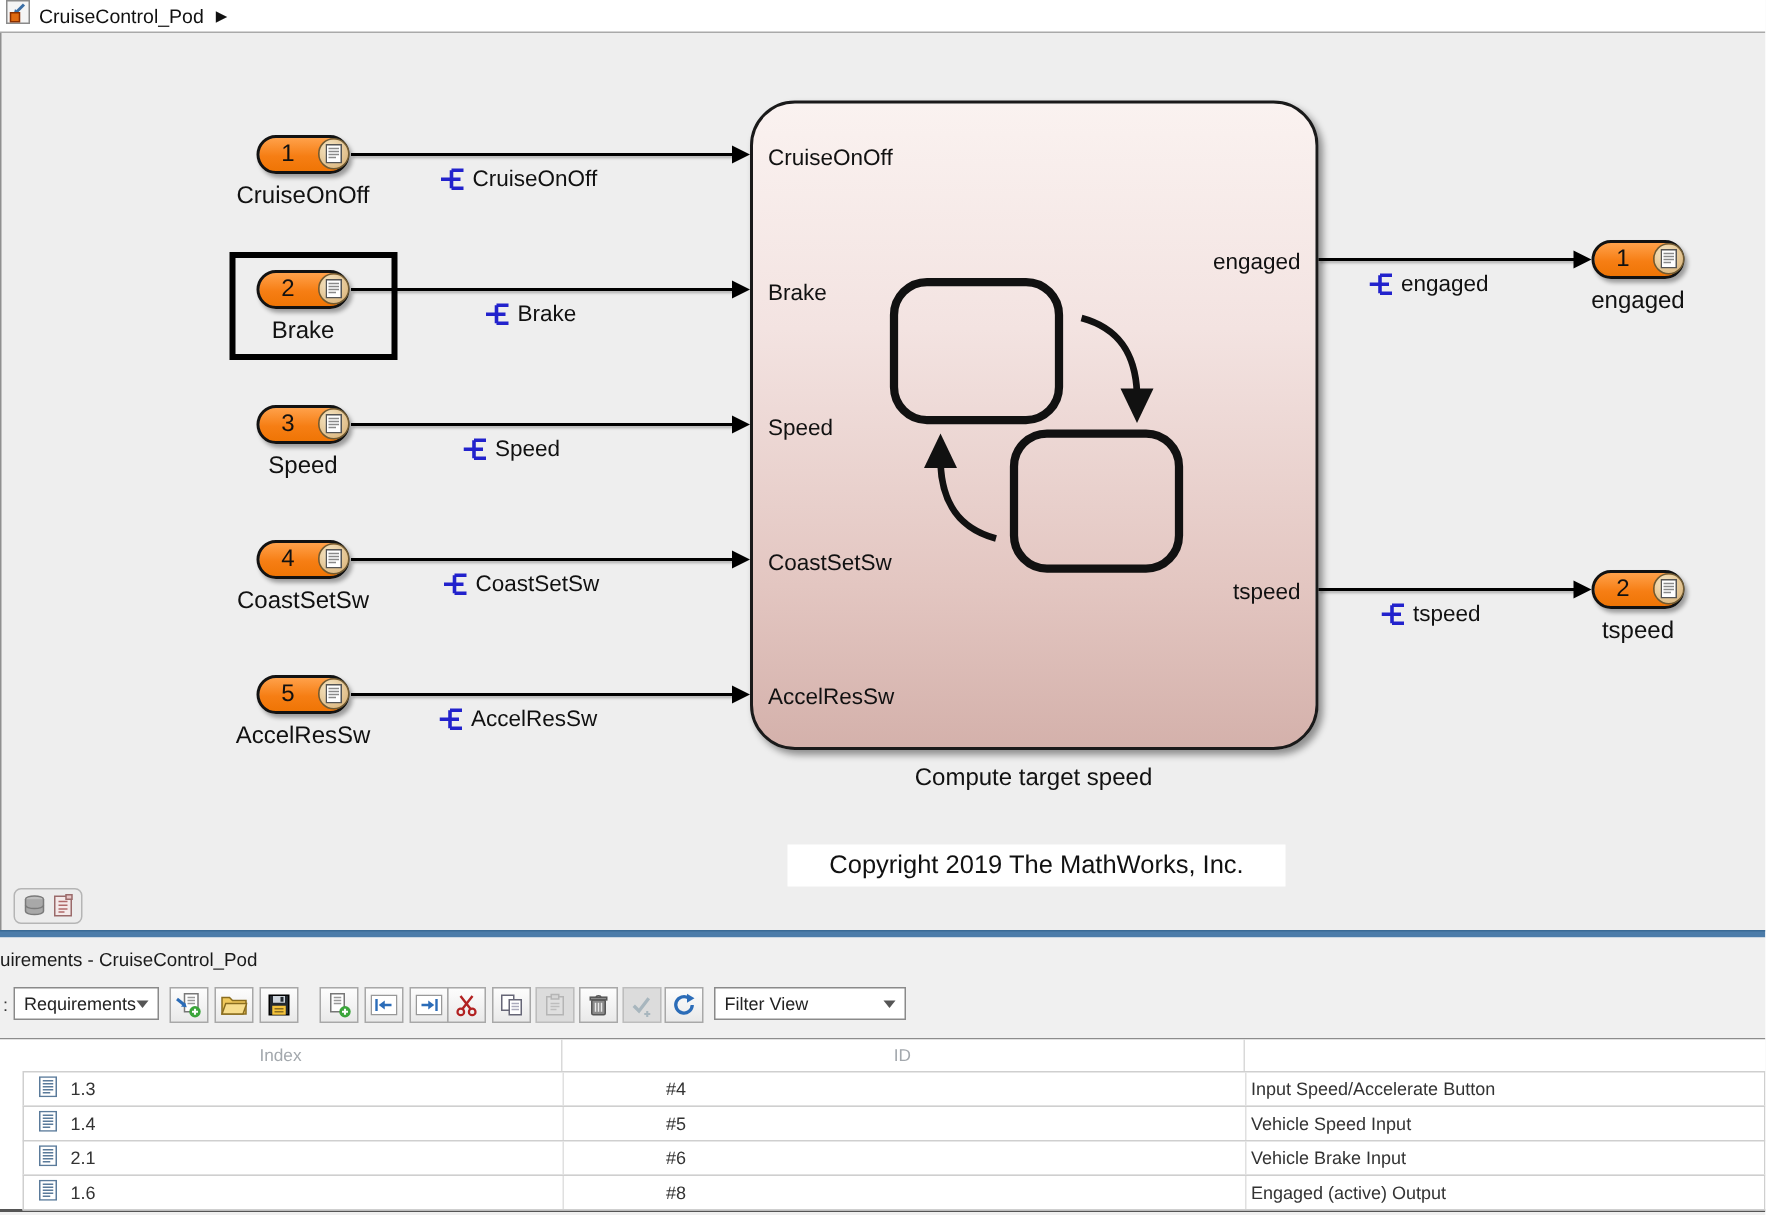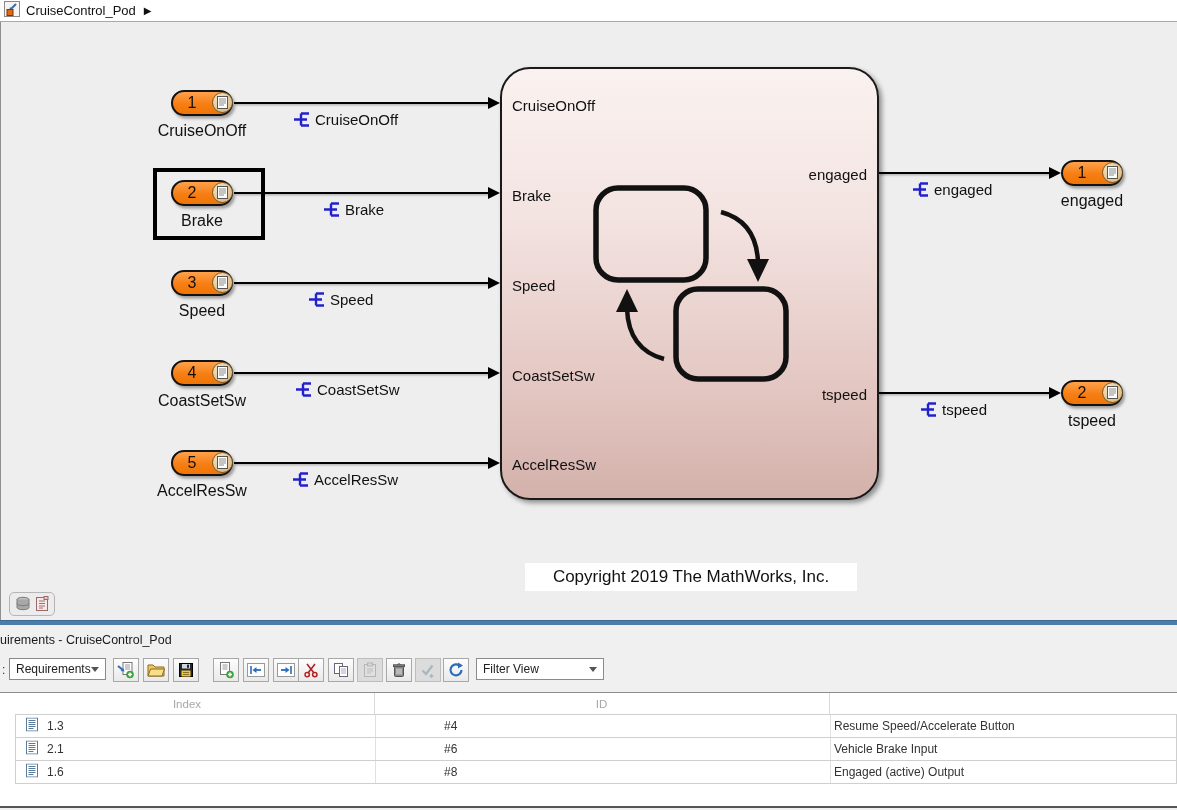--- a/index.html
+++ b/index.html
@@ -219,20 +219,21 @@
         <polygon points="125,220 114,243 136,243" fill="#111"></polygon>
       </svg>
       <div class="chart-in" style="top:27px;">CruiseOnOff</div>
       <div class="chart-in" style="top:117px;">Brake</div>
       <div class="chart-in" style="top:207px;">Speed</div>
       <div class="chart-in" style="top:297px;">CoastSetSw</div>
       <div class="chart-in" style="top:386px;">AccelResSw</div>
       <div class="chart-out" style="top:96px;">engaged</div>
       <div class="chart-out" style="top:316px;">tspeed</div>
     </div>
+    <div class="chart-name">Compute target speed</div>
 
     <div class="wire" style="left:878px; top:150px; width:171px;"></div>
     <div class="arr-r" style="left:1048px; top:145px;"></div>
     <div class="sig" style="left:912px; top:158px;">
       <svg width="16" height="15" viewBox="0 0 16 15">
           <path d="M0 7.5 H7 M7 1.5 V13.5 M7 1.5 H15 M7 7.5 H13 M7 13.5 H15" stroke="#2222CC" stroke-width="2.4" fill="none"></path>
         </svg>
       <span>engaged</span>
     </div>
     <div class="pill" style="left:1060px; top:138px;">
@@ -401,25 +402,38 @@
 
       <div class="trow">
         <span class="cell c-icon">
           <svg width="12" height="14" viewBox="0 0 12 14">
               <rect x="0.5" y="0.5" width="11" height="13" fill="#fff" stroke="#5a7a9a"></rect>
               <path d="M2.5 3h7M2.5 5h7M2.5 7h7M2.5 9h7M2.5 11h5" stroke="#5a7a9a" stroke-width="1" fill="none"></path>
             </svg>
         </span>
         <span class="cell c-index">1.3</span>
         <span class="cell c-id">#4</span>
-        <span class="cell c-summary">Resume Speed/Accelerate Button</span>
+        <span class="cell c-summary">Input Speed/Accelerate Button</span>
         <span class="vline" style="left:359px;"></span>
         <span class="vline" style="left:814px;"></span>
       </div>
 
+      <div class="trow">
+        <span class="cell c-icon">
+          <svg width="12" height="14" viewBox="0 0 12 14">
+              <rect x="0.5" y="0.5" width="11" height="13" fill="#fff" stroke="#5a7a9a"></rect>
+              <path d="M2.5 3h7M2.5 5h7M2.5 7h7M2.5 9h7M2.5 11h5" stroke="#5a7a9a" stroke-width="1" fill="none"></path>
+            </svg>
+        </span>
+        <span class="cell c-index">1.4</span>
+        <span class="cell c-id">#5</span>
+        <span class="cell c-summary">Vehicle Speed Input</span>
+        <span class="vline" style="left:359px;"></span>
+        <span class="vline" style="left:814px;"></span>
+      </div>
 
       <div class="trow">
         <span class="cell c-icon">
           <svg width="12" height="14" viewBox="0 0 12 14">
               <rect x="0.5" y="0.5" width="11" height="13" fill="#fff" stroke="#5a7a9a"></rect>
               <path d="M2.5 3h7M2.5 5h7M2.5 7h7M2.5 9h7M2.5 11h5" stroke="#5a7a9a" stroke-width="1" fill="none"></path>
             </svg>
         </span>
         <span class="cell c-index">2.1</span>
         <span class="cell c-id">#6</span>

